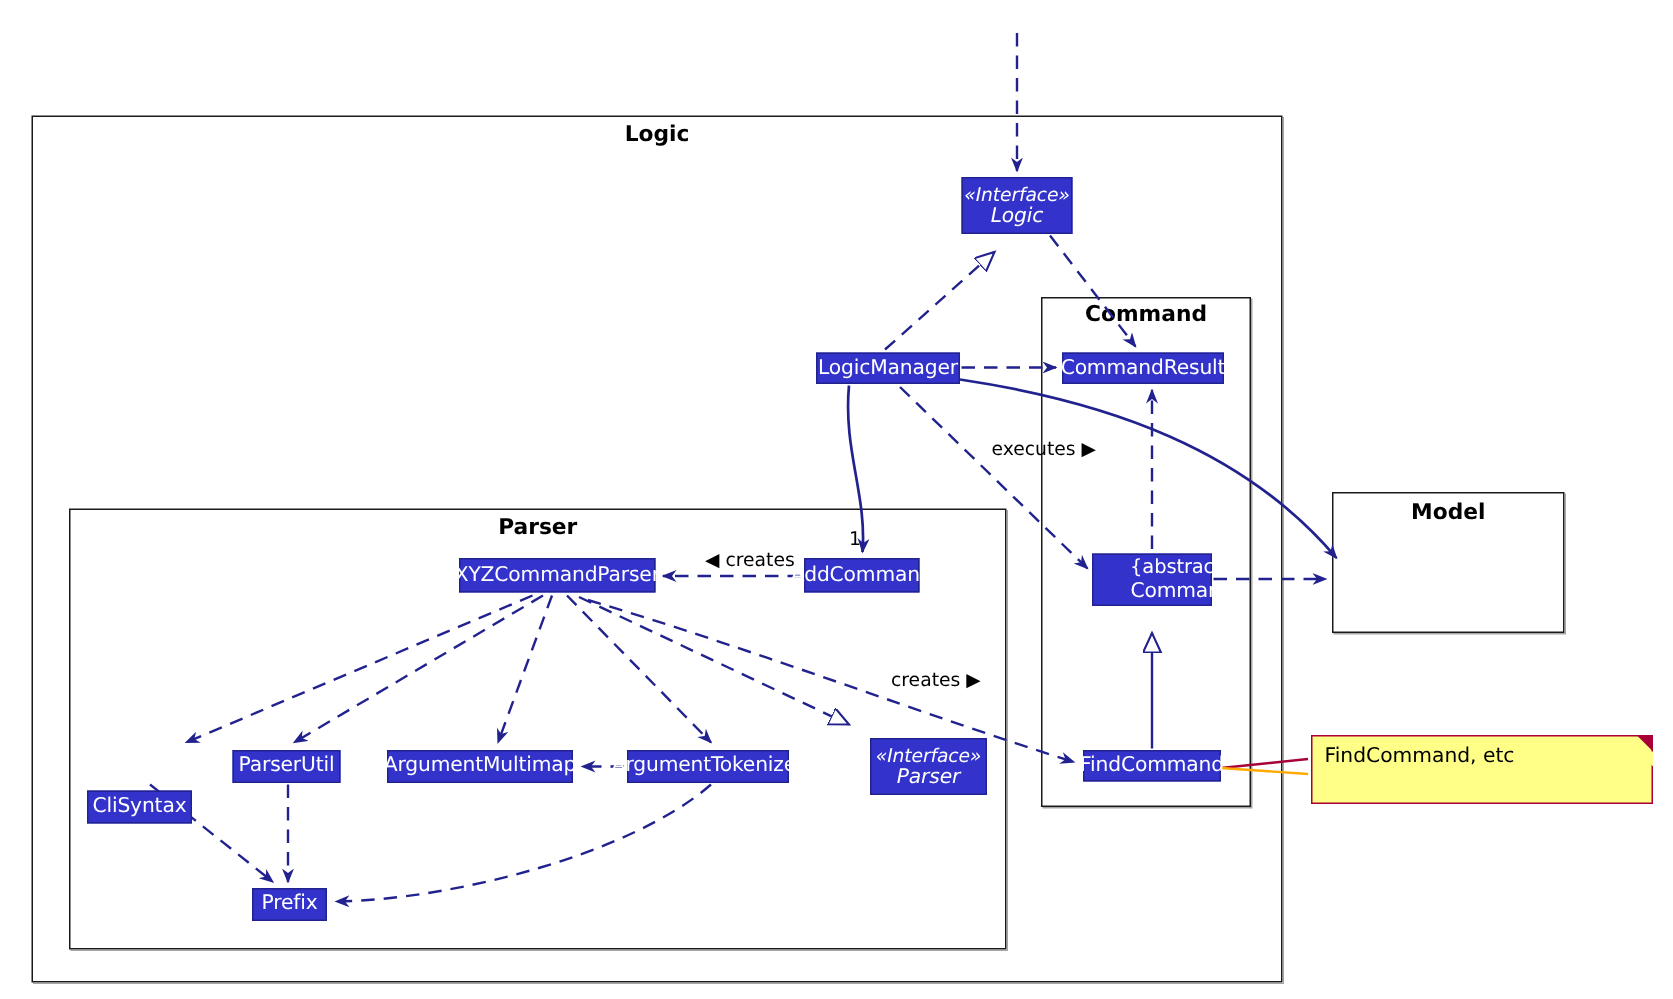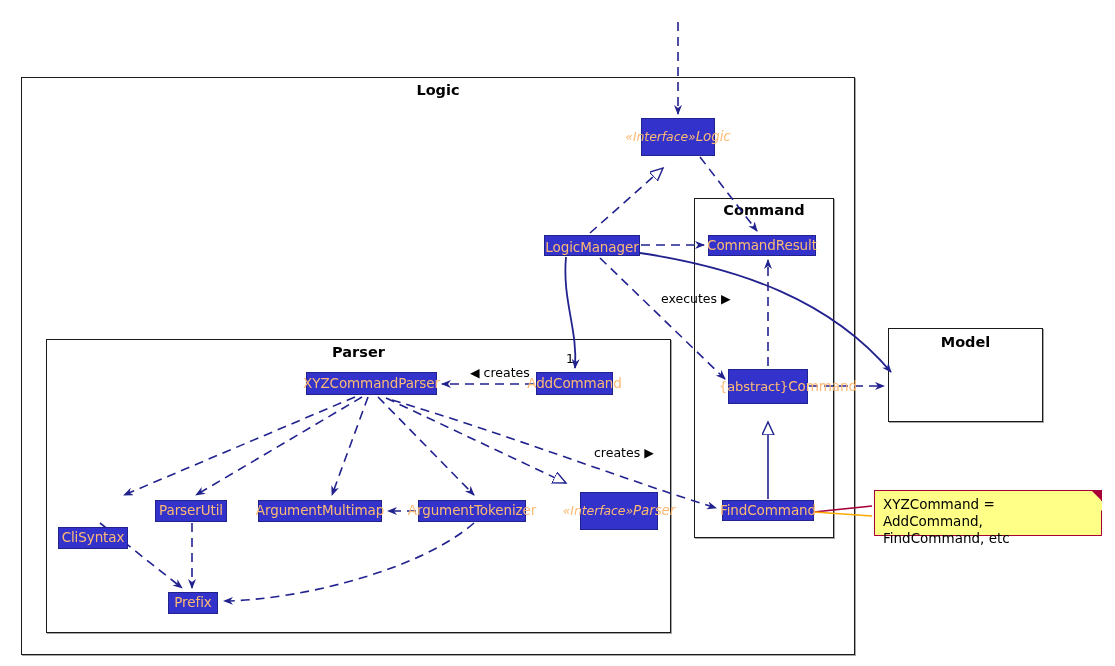--- a/index.html
+++ b/index.html
@@ -41,24 +41,24 @@
     font-weight: bold;
     font-size: 14.5px;
     color: #000000;
     font-family: "DejaVu Sans", sans-serif;
   }
   
   .cls {
     position: absolute;
     background: #3333cc;
     border: 1px solid #22228f;
-    color: #fdba74;
+    color: #ffffff;
     box-sizing: border-box;
     display: flex;
-    flex-direction: row;
+    flex-direction: column;
     align-items: center;
     justify-content: center;
     font-size: 13.5px;
     line-height: 15.5px;
     font-family: "DejaVu Sans", sans-serif;
     white-space: nowrap;
     letter-spacing: -0.1px;
   }
   .cls .stereo {
     font-style: italic;
@@ -191,21 +191,21 @@
 
     <path d="M872,506 L814,512" stroke="#a80036" stroke-width="1.6" fill="none"></path>
     <path d="M872,516 L814,512" stroke="#ffaa00" stroke-width="1.6" fill="none"></path>
   </svg>
 
   <div class="cls" id="cls-logic_iface" style="left: 641px; top: 118px; width: 74px; height: 38px;">
     <span class="stereo">«Interface»</span>
     <span class="iname">Logic</span>
   </div>
 
-  <div class="cls" id="cls-logicmanager" style="left: 544px; top: 235px; width: 96px; height: 21px; align-items: flex-end;">
+  <div class="cls" id="cls-logicmanager" style="left: 544px; top: 235px; width: 96px; height: 21px;">
     <span>LogicManager</span>
   </div>
 
   <div class="cls" id="cls-commandresult" style="left: 708px; top: 235px; width: 108px; height: 21px;">
     <span>CommandResult</span>
   </div>
 
   <div class="cls" id="cls-command_abs" style="left: 728px; top: 369px; width: 80px; height: 35px; padding-left: 40px;">
     <span class="small">{abstract}</span>
     <span>Command</span>
@@ -245,21 +245,20 @@
   </div>
 
   <div class="cls" id="cls-prefix" style="left: 168px; top: 592px; width: 50px; height: 22px;">
     <span>Prefix</span>
   </div>
 
   <div class="note" id="note-xyz" style="left: 874px; top: 490px; width: 228px; height: 46px;">
     <div class="note-fold">
       <div class="note-fold-inner"></div>
     </div>
-    <div>XYZCommand = AddCommand,</div>
     <div>FindCommand, etc</div>
   </div>
 
   <div class="elabel" id="lbl-creates-mainparser" style="left: 470px; top: 365px;">
     <span>◀</span>
     <span>creates</span>
   </div>
 
   <div class="elabel" id="lbl-creates-parser" style="left: 594px; top: 445px;">
     <span>creates</span>

